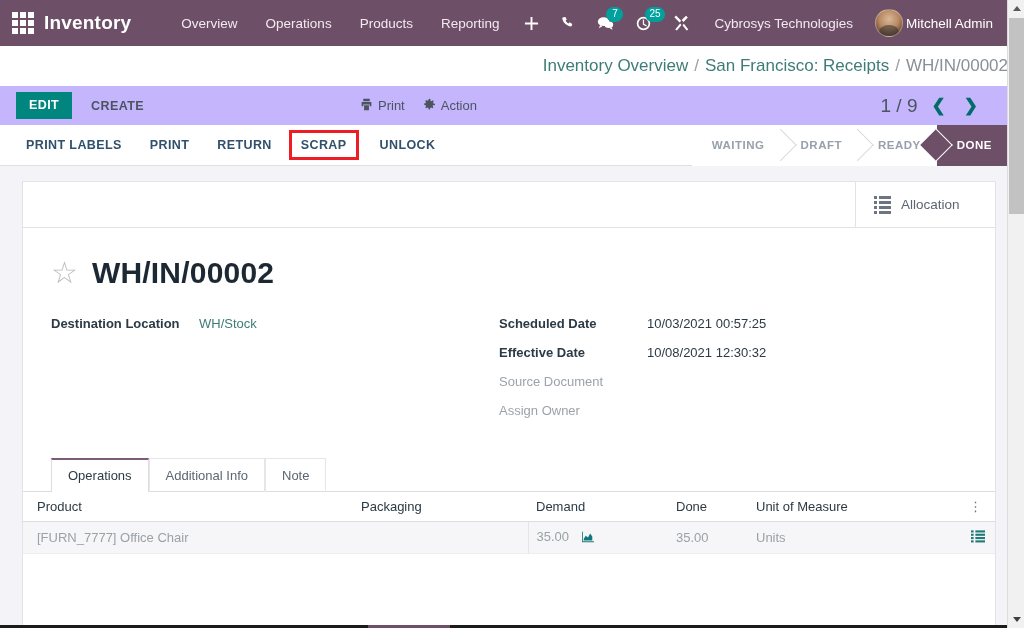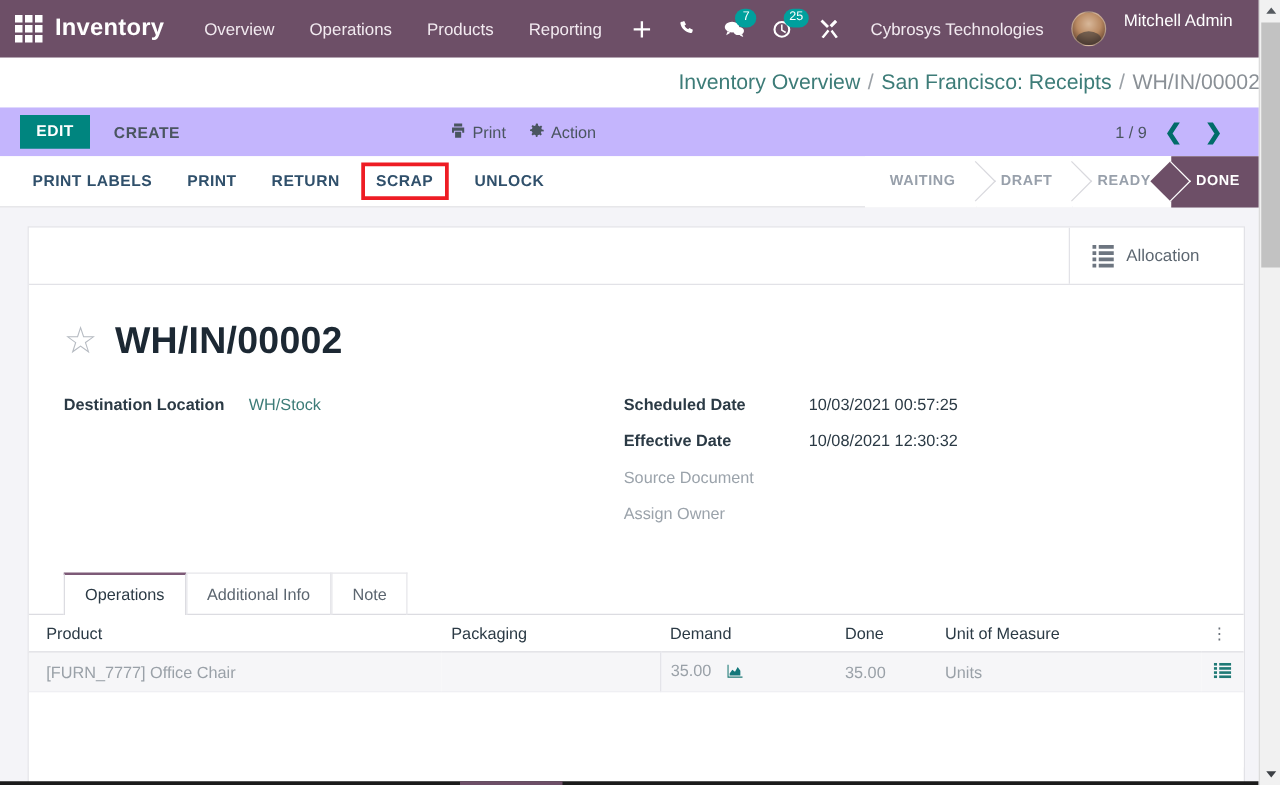--- a/index.html
+++ b/index.html
@@ -37,21 +37,21 @@
     justify-content: center;
     align-content: center;
     margin: 0 8px 0 4px;
     cursor: pointer;
   }
   .apps-icon i { background: #ffffff; display: block; width: 6px; height: 6px; }
   .brand {
     font-size: 19px;
     font-weight: bold;
     color: #ffffff;
-    margin-right: 18px;
+    margin-right: 36px;
     letter-spacing: .2px;
     white-space: nowrap;
   }
   .nav-item {
     font-size: 13.5px;
     color: #f2eaf0;
     padding: 6px 14px;
     white-space: nowrap;
     cursor: pointer;
   }
@@ -81,22 +81,22 @@
     font-weight: normal;
   }
   .company-name {
     font-size: 13.5px;
     color: #f2eaf0;
     padding: 0 14px;
     white-space: nowrap;
     cursor: pointer;
   }
   .user-menu {
-    display: flex; 
-    gap: 14px;
+    display: flex; align-items: center;
+    gap: 3px;
     padding-left: 8px;
     cursor: pointer;
   }
   .avatar {
     width: 28px; height: 28px; border-radius: 50%;
     background: radial-gradient(circle at 50% 35%, #d8b89a 0%, #b98a63 45%, #6e4a33 78%, #3b2a22 100%);
     border: 1px solid rgba(255,255,255,.35);
     overflow: hidden;
     position: relative;
   }
@@ -169,21 +169,21 @@
     display: flex; align-items: center; gap: 5px;
     cursor: pointer;
   }
   .cp-right {
     margin-left: auto;
     display: flex;
     align-items: center;
     gap: 10px;
     padding-right: 26px;
   }
-  .pager-text { font-size: 13px; color: #4a5560; margin-left: 15px; }
+  .pager-text { font-size: 19px; color: #4a5560; margin-left: 15px; }
   .pager-btn {
     color: #016c69;
     font-size: 17px;
     line-height: 1;
     cursor: pointer;
     padding: 2px 4px;
     font-weight: bold;
   }
 
   

